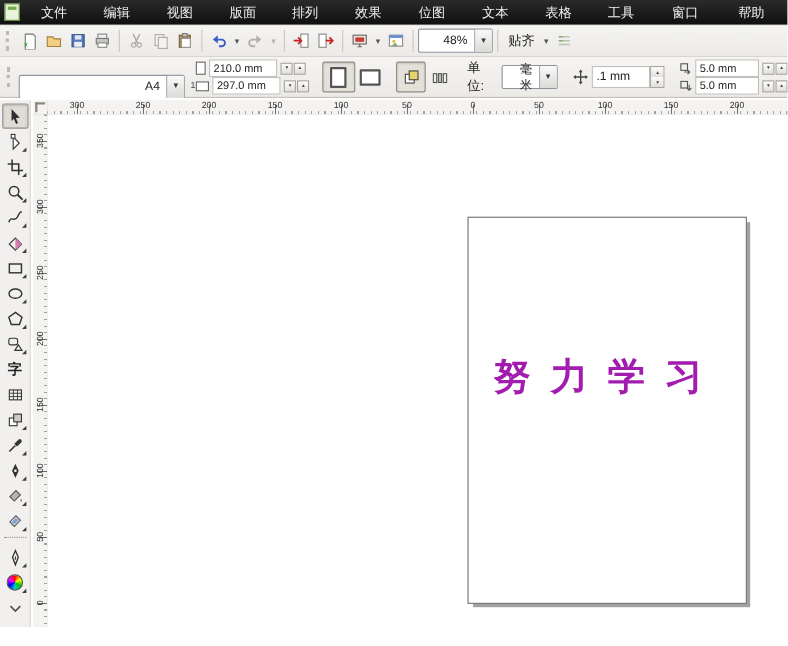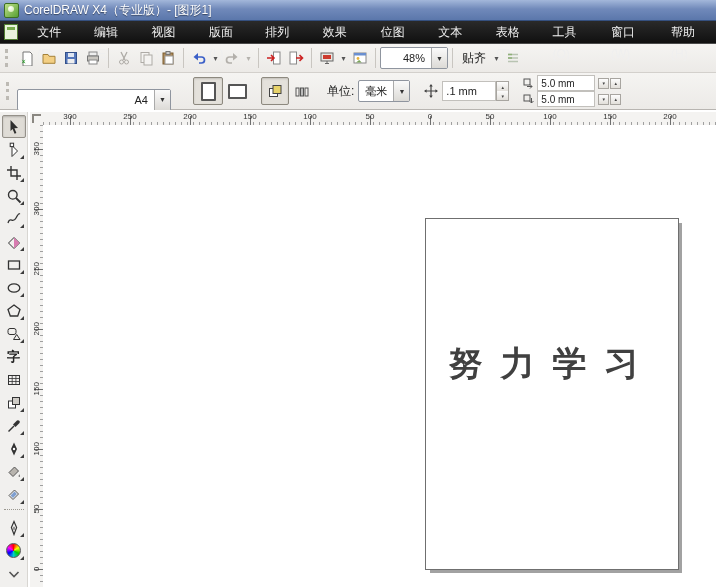--- a/index.html
+++ b/index.html
@@ -98,32 +98,28 @@
     background-size:9px calc(100% + 60px),3px 100%;
     background-repeat:no-repeat,no-repeat;
     background-position:right -36px,right 0;}
   .vrl{position:absolute;left:0;width:13px;text-align:center;transform:translateY(-50%) rotate(-90deg);
     font-size:8px;color:#333;}
 
   .canvas{position:absolute;left:43px;top:15px;right:0;bottom:0;background:#fff;}
   .page{position:absolute;left:382px;top:93px;width:252px;height:350px;background:#fff;
     border:1px solid #6f6f6f;box-shadow:4px 4px 0 -1px #a2a2a2;}
   .page-text{position:absolute;left:0;right:17px;top:122px;text-align:center;
-    font-size:34px;font-weight:bold;color:#404040;letter-spacing:18px;transform:translateX(9px);
+    font-size:34px;font-weight:bold;color:#a21caf;letter-spacing:18px;transform:translateX(9px);
     font-family:"DejaVu Sans","Liberation Sans",sans-serif;}
 </style>
 </head>
 <body>
 
 <div class="app">
 
-  <div class="titlebar">
-    <div class="app-icon"></div>
-    <div class="title-text">CorelDRAW X4（专业版）- [图形1]</div>
-  </div>
 
   <div class="menubar">
     <div class="doc-icon"></div>
     <div id="menubar-items" style="display:flex;">
         <div class="menu-item">文件(F)</div>
         <div class="menu-item">编辑(E)</div>
         <div class="menu-item">视图(V)</div>
         <div class="menu-item">版面(L)</div>
         <div class="menu-item">排列(A)</div>
         <div class="menu-item">效果(C)</div>
@@ -247,20 +243,38 @@
       </div>
   </div>
 
   <div class="propbar">
     <div class="grip"></div>
     <div class="combo" style="width:152px;margin-top:17px;">
       <span class="val">A4</span>
       <span class="arrow">▼</span>
     </div>
     <div style="width:10px;"></div>
+    <div class="stack2">
+      <div class="row-f">
+        <span class="mini-portrait"></span>
+        <span class="pfield" style="width:54px;">210.0 mm</span>
+        <span class="spin2">
+            <span>▾</span>
+            <span>▴</span>
+          </span>
+      </div>
+      <div class="row-f">
+        <span class="mini-landscape"></span>
+        <span class="pfield" style="width:54px;">297.0 mm</span>
+        <span class="spin2">
+            <span>▾</span>
+            <span>▴</span>
+          </span>
+      </div>
+    </div>
     <div style="width:12px;"></div>
     <div class="orient active">
         <span class="p"></span>
       </div>
     <div class="orient">
         <span class="l"></span>
       </div>
     <div style="width:10px;"></div>
     <div class="pagesbtn active">
       <svg width="16" height="16" viewBox="0 0 16 16">

